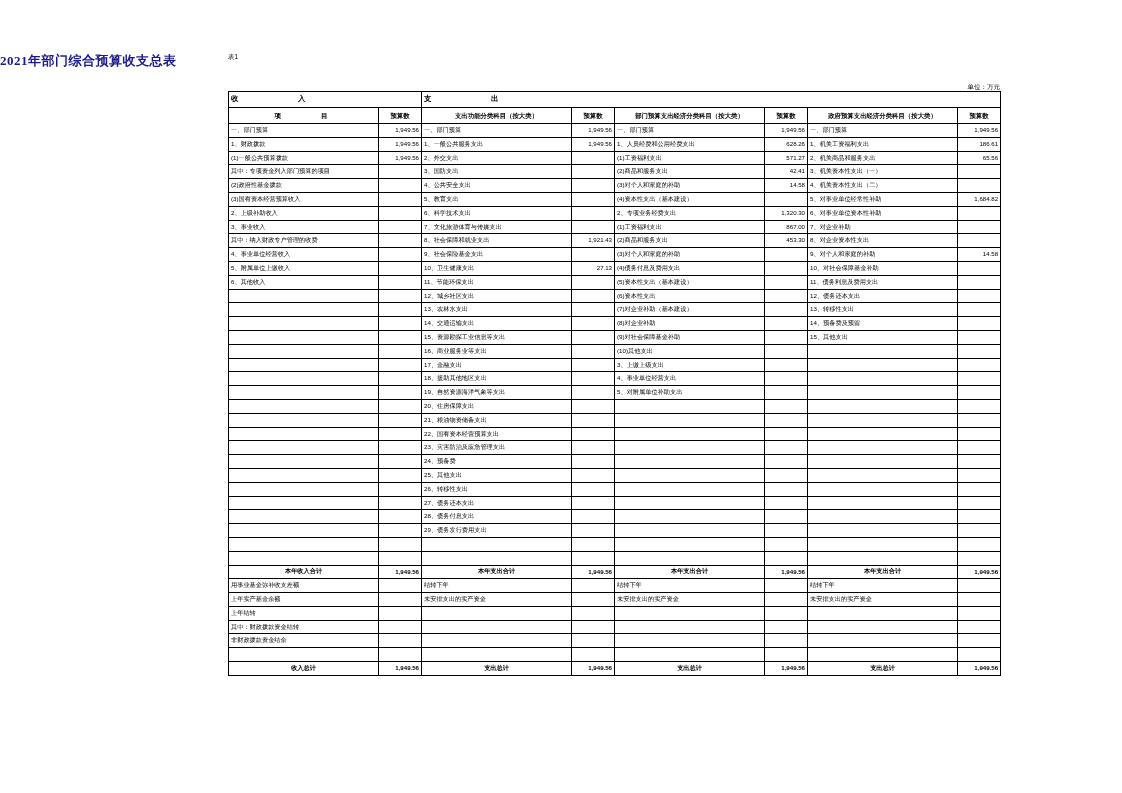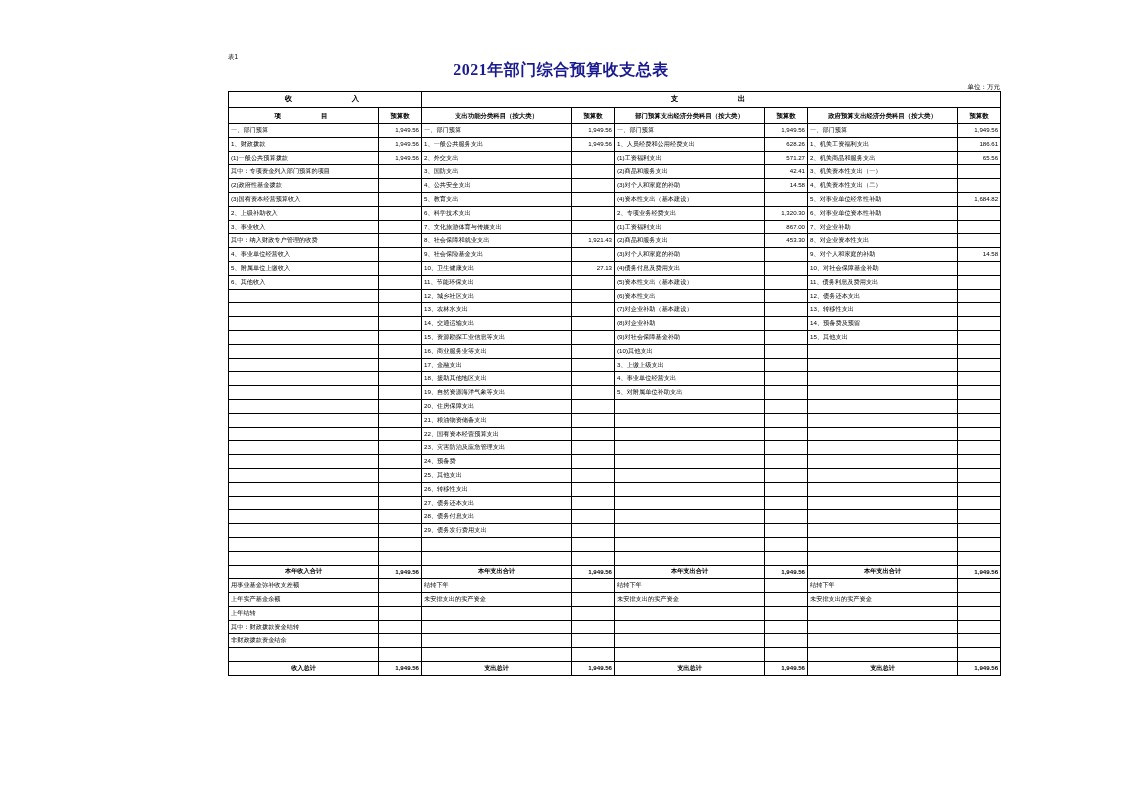--- a/index.html
+++ b/index.html
@@ -24,24 +24,24 @@
   .corner-label {
     position: absolute;
     left: 228px;
     top: 53px;
     font-size: 6.5px;
     color: #000;
   }
   .doc-title {
     position: absolute;
     left: 0; right: 0;
-    top: 60px;
-    text-align: center;
+    top: 52px;
+    text-align: left;
     font-family: "Liberation Serif", serif;
-    font-size: 16px;
+    font-size: 13px;
     font-weight: bold;
     color: #1a1a8f;
     letter-spacing: 0.5px;
   }
   .unit-label {
     position: absolute;
     right: 122px;
     top: 83px;
     font-size: 6.5px;
   }
@@ -60,21 +60,20 @@
   }
   table.budget td {
     border: 0.6px solid #000;
     height: 12.8px;
     padding: 0 2px;
     vertical-align: middle;
     overflow: hidden;
     white-space: nowrap;
   }
   .hdr-big {
-    text-align: center;
     font-weight: bold;
     font-size: 7.4px;
     letter-spacing: 6px;
     height: 15px !important;
   }
   .hdr-sub {
     text-align: center;
     font-weight: bold;
     font-size: 6.4px;
     height: 15px !important;

